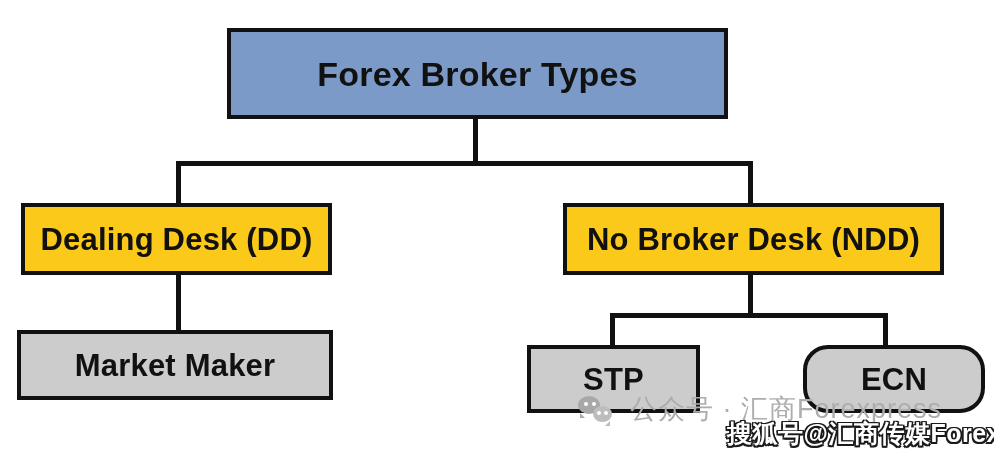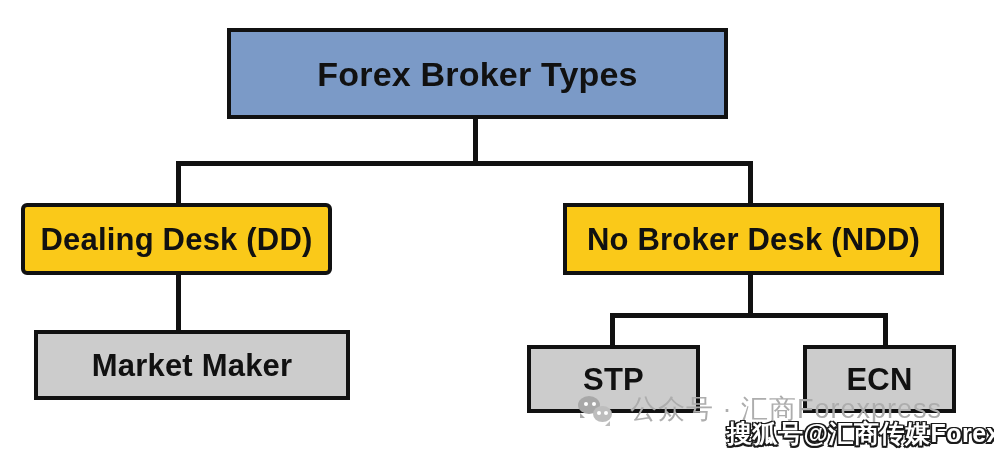--- a/index.html
+++ b/index.html
@@ -156,29 +156,29 @@
 
   <div class="conn" style="left:176px; top:273px; width:5px; height:58px;"></div>
 
   <div class="conn" style="left:748px; top:273px; width:5px; height:44px;"></div>
   <div class="conn" style="left:610px; top:313px; width:278px; height:5px;"></div>
   <div class="conn" style="left:610px; top:313px; width:5px; height:34px;"></div>
   <div class="conn" style="left:883px; top:313px; width:5px; height:34px;"></div>
 
   <div class="node node-root" style="left:227px; top:28px; width:501px; height:91px;">Forex Broker Types</div>
 
-  <div class="node node-branch" style="left:21px; top:203px; width:311px; height:72px;border-radius:6px;">Dealing Desk (DD)</div>
+  <div class="node node-branch" style="left:21px; top:203px; width:311px; height:72px;">Dealing Desk (DD)</div>
 
   <div class="node node-branch" style="left:563px; top:203px; width:381px; height:72px;">No Broker Desk (NDD)</div>
 
-  <div class="node node-leaf" style="left:34px; top:330px; width:316px; height:70px;">Market Maker</div>
+  <div class="node node-leaf" style="left:17px; top:330px; width:316px; height:70px;">Market Maker</div>
 
   <div class="node node-leaf" style="left:527px; top:345px; width:173px; height:68px;">STP</div>
 
-  <div class="node node-leaf" style="left:803px; top:345px; width:153px; height:68px;">ECN</div>
+  <div class="node node-leaf" style="left:803px; top:345px; width:182px; height:68px;border-radius:25px;">ECN</div>
 
   <div class="wm-wechat" style="left:578px; top:391px;">
     <span class="wechat-glyph">
       <span class="bub bub-big"></span>
       <span class="dot" style="left:6px; top:6px;"></span>
       <span class="dot" style="left:14px; top:6px;"></span>
       <span class="bub bub-small"></span>
       <span class="dot" style="left:19px; top:15px;"></span>
       <span class="dot" style="left:26px; top:15px;"></span>
     </span>

